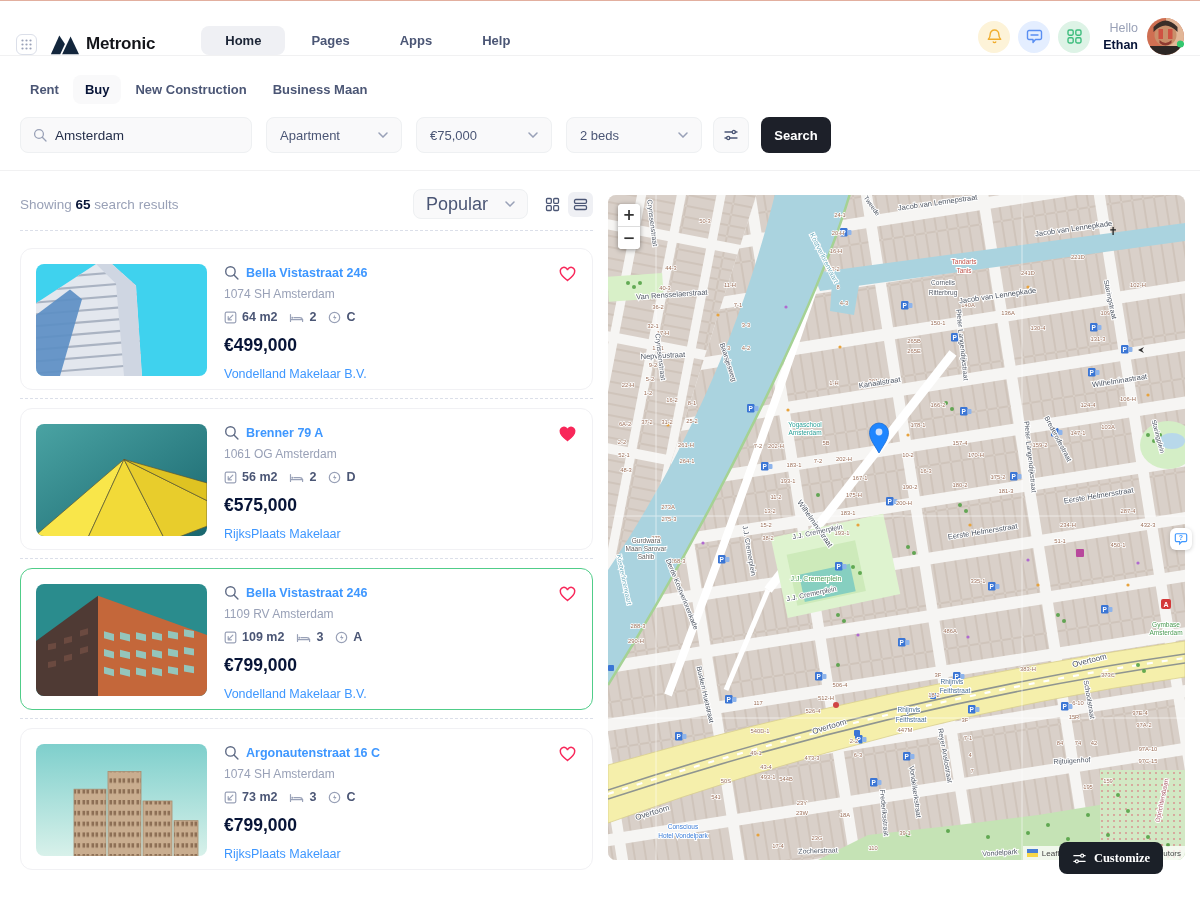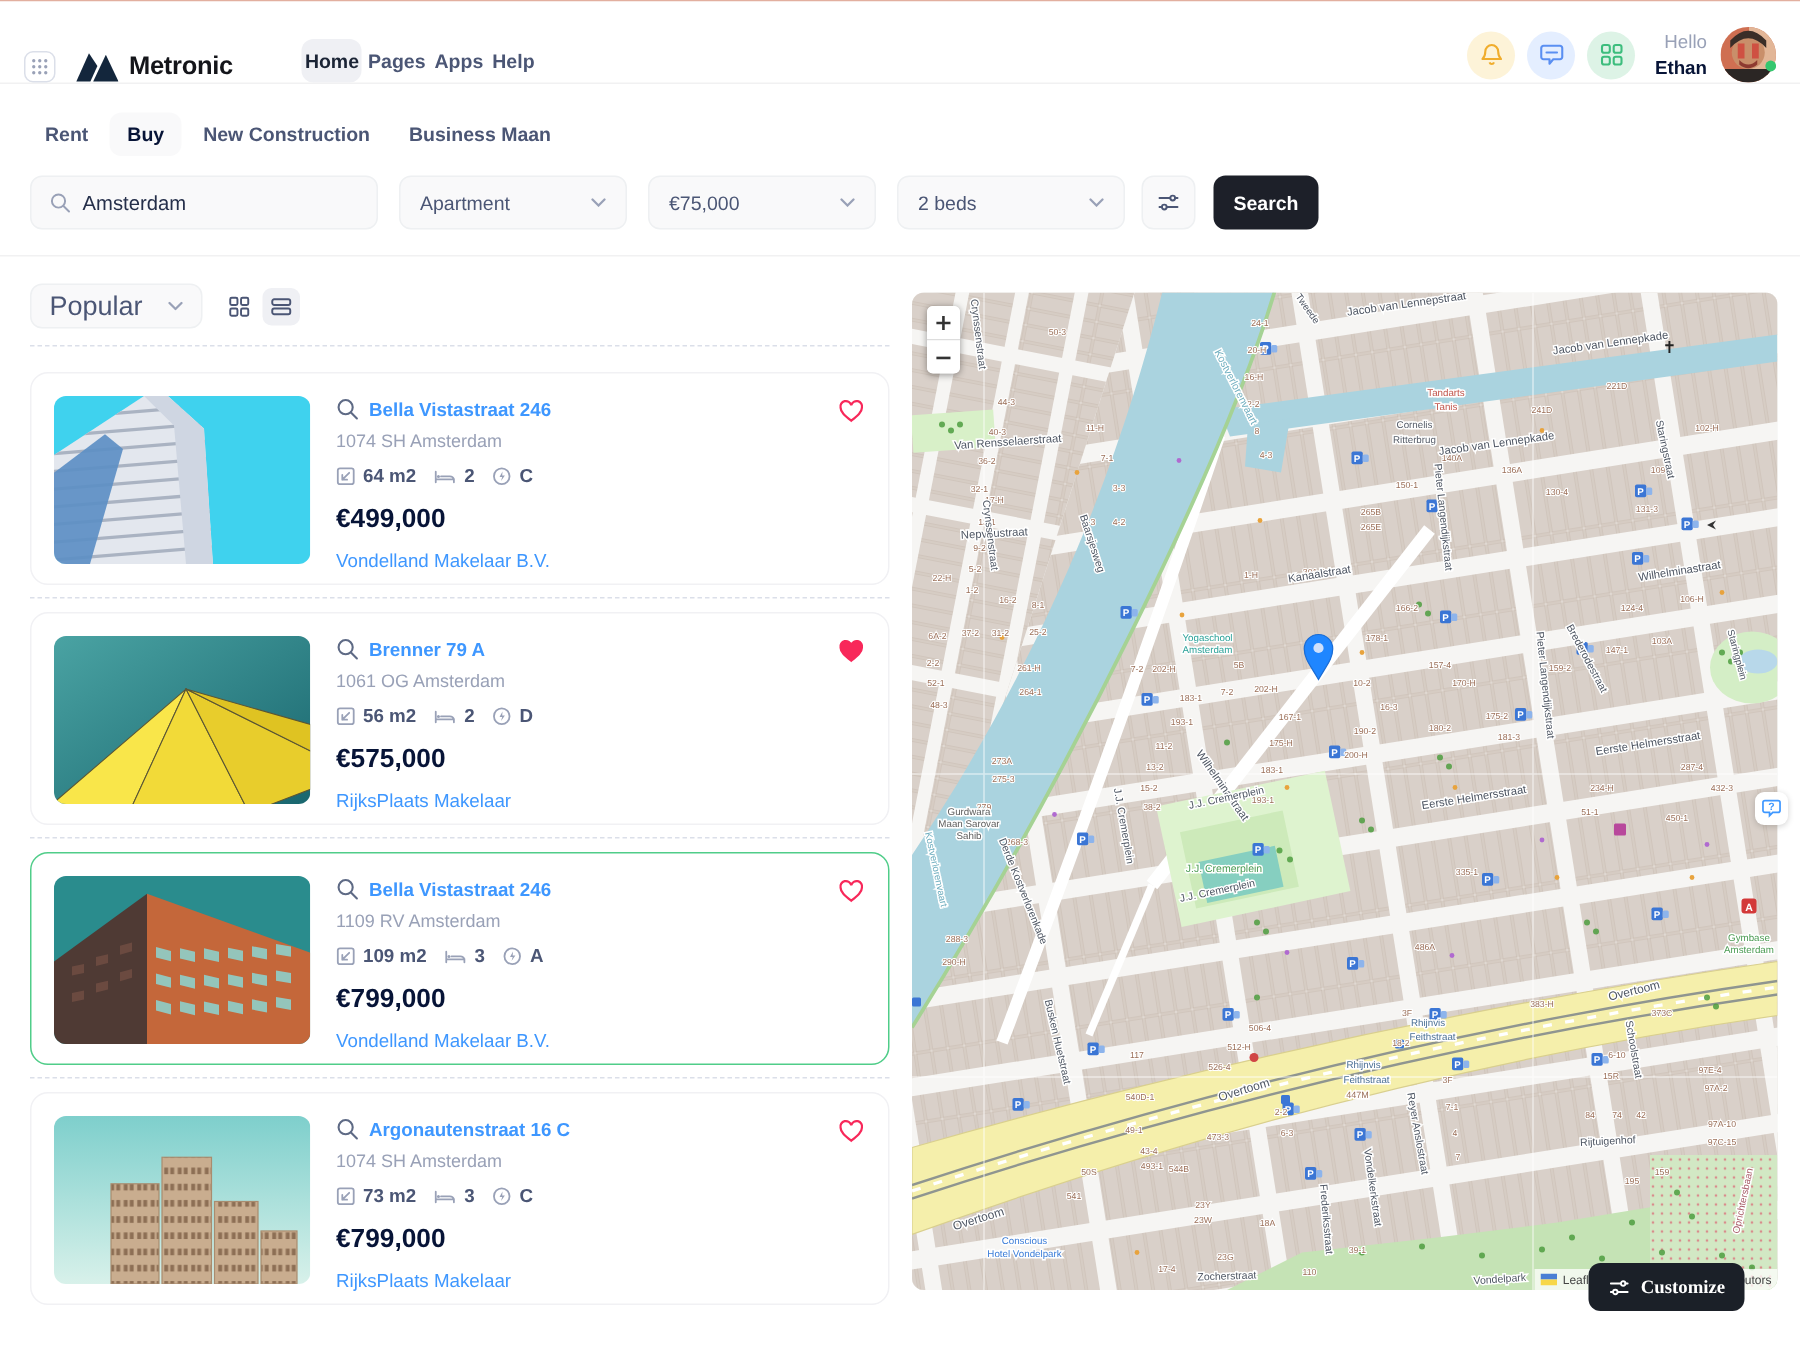--- a/index.html
+++ b/index.html
@@ -4,37 +4,37 @@
 <style>
 *{margin:0;padding:0;box-sizing:border-box}
 body{width:1200px;height:900px;background:#fff;font-family:"Liberation Sans",sans-serif;overflow:hidden}
 .page{position:relative;width:1200px;height:900px;background:#fff}
 .topbar{position:absolute;top:0;left:0;right:0;height:1px;background:#e2af9f}
 header{position:absolute;top:1px;left:0;right:0;height:55px;display:flex;align-items:flex-end;padding:0 16px;border-bottom:1px solid #f1f1f2;background:#fff}
 .appsbtn{width:21px;height:21px;border:1px solid #dbdfe9;border-radius:6px;background:#fff;display:flex;align-items:center;justify-content:center;cursor:pointer}
 .logo{display:flex;align-items:center;gap:7px;margin-left:12px}
 .logo-text{font-size:17px;font-weight:700;color:#14151a;letter-spacing:-.2px}
 nav{display:flex;gap:2px;margin-left:46px}
-.nav-item{padding:7px 2px;border-radius:8px;font-size:13px;font-weight:600;color:#4b5675;cursor:pointer}
+.nav-item{padding:7px 24px;border-radius:8px;font-size:13px;font-weight:600;color:#4b5675;cursor:pointer}
 .nav-item.active{background:#eff0f4;color:#1b2435}
 .h-right{margin-left:auto;display:flex;align-items:center}
 .hicon{width:32px;height:32px;border-radius:50%;border:none;display:flex;align-items:center;justify-content:center;cursor:pointer;margin-left:8px}
 .hicon.yellow{background:#fdf3d8}.hicon.blue{background:#e4eeff}.hicon.green{background:#ddf3e6}
 .greet{margin-left:13px;text-align:right;line-height:1.3}
 .greet .g1{display:block;font-size:12.5px;color:#99a1b7}
 .greet .g2{display:block;font-size:12.5px;font-weight:600;color:#071437}
 .avatar{position:relative;width:37px;height:37px;border-radius:50%;margin-left:9px;overflow:visible;cursor:pointer}
 .toolbar{position:absolute;top:56px;left:0;right:0;height:115px;border-bottom:1px solid #f1f1f2;background:#fff}
 .tabs{display:flex;gap:2px;margin:19px 0 0 18px}
 .tab{padding:7px 12px;border-radius:8px;font-size:13px;font-weight:600;color:#4b5675;cursor:pointer}
 .tab.active{background:#f9f9fa;color:#071437}
 .srow{display:flex;align-items:center;margin:13px 0 0 20px}
 .sinput{width:232px;height:36px;background:#f9f9fa;border:1px solid #eef0f2;border-radius:8px;display:flex;align-items:center;padding:0 12px;gap:8px}
 .sinput .val{font-size:13.5px;color:#252f4a}
-.sel{width:152px;height:36px;background:#f9f9fa;border:1px solid #eef0f2;border-radius:8px;display:flex;align-items:center;justify-content:space-between;padding:0 13px;margin-left:14px;cursor:pointer}
+.sel{width:136px;height:36px;background:#f9f9fa;border:1px solid #eef0f2;border-radius:8px;display:flex;align-items:center;justify-content:space-between;padding:0 13px;margin-left:14px;cursor:pointer}
 .sel .val{font-size:13px;color:#4b5675;font-weight:500}
 .advbtn{width:36px;height:36px;background:#f9f9fa;border:1px solid #eef0f2;border-radius:8px;display:flex;align-items:center;justify-content:center;margin-left:11px;cursor:pointer}
 .searchbtn{width:70px;height:36px;background:#1d2029;color:#fff;border:none;border-radius:8px;font-size:13px;font-weight:600;margin-left:12px;cursor:pointer;font-family:"Liberation Sans",sans-serif}
 .left{position:absolute;left:20px;top:185px;width:573px}
 .rhead{display:flex;align-items:center;height:38px}
 .showing{flex:1;font-size:13.5px;color:#99a1b7}
 .showing b{color:#071437;font-weight:700}
 .sort{width:115px;height:30px;background:#f9f9fa;border:1px solid #eef0f2;border-radius:8px;display:flex;align-items:center;justify-content:space-between;padding:0 12px;cursor:pointer}
 .sort .val{font-size:18px;color:#4b5675;font-weight:500}
 .views{display:flex;gap:3px;margin-left:12px}
@@ -195,20 +195,21 @@
               <circle cx="5.2" cy="11" r="1.6"></circle>
             </g>
           </svg>
         </button>
       <button class="searchbtn">Search</button>
     </div>
   </section>
 
   <div class="left">
     <div class="rhead">
+      <div class="showing"><span>Showing</span> <b>65</b> <span>search results</span></div>
       <div class="sort">
         <span class="val">Popular</span>
         <svg width="10" height="6" viewBox="0 0 10 6">
             <path d="M1,1 L5,5 L9,1" fill="none" stroke="#99a1b7" stroke-width="1.5" stroke-linecap="round"></path>
           </svg>
       </div>
       <div class="views">
         <button class="vbtn">
             <svg width="15" height="15" viewBox="0 0 15 15">
               <g fill="none" stroke="#4b5675" stroke-width="1.3">

